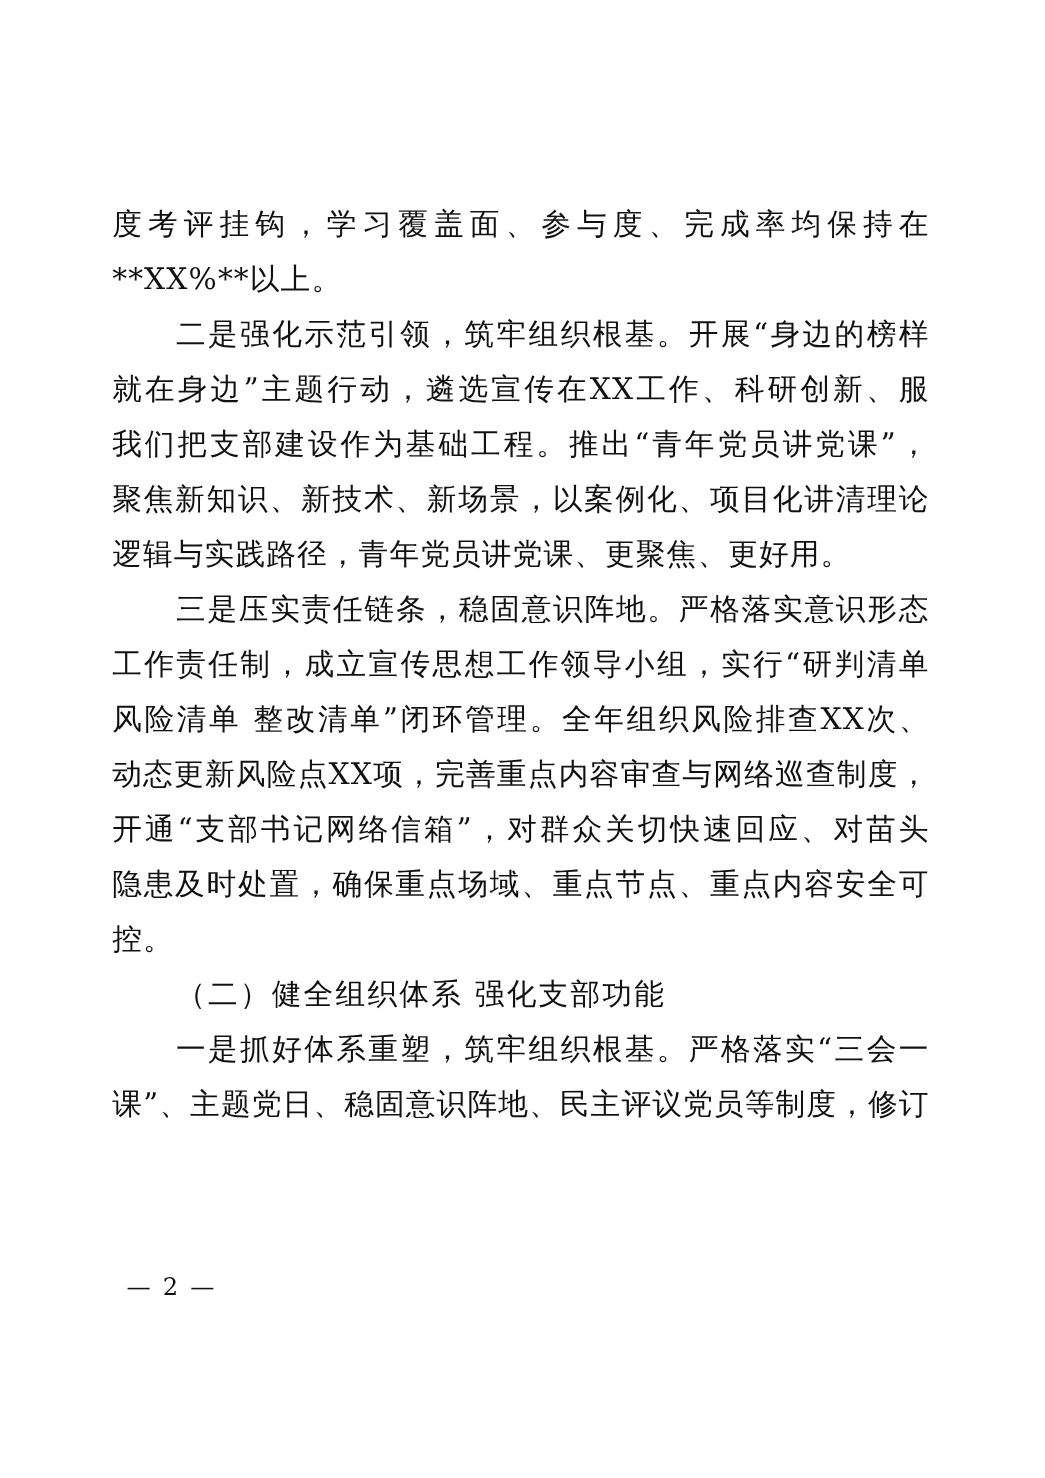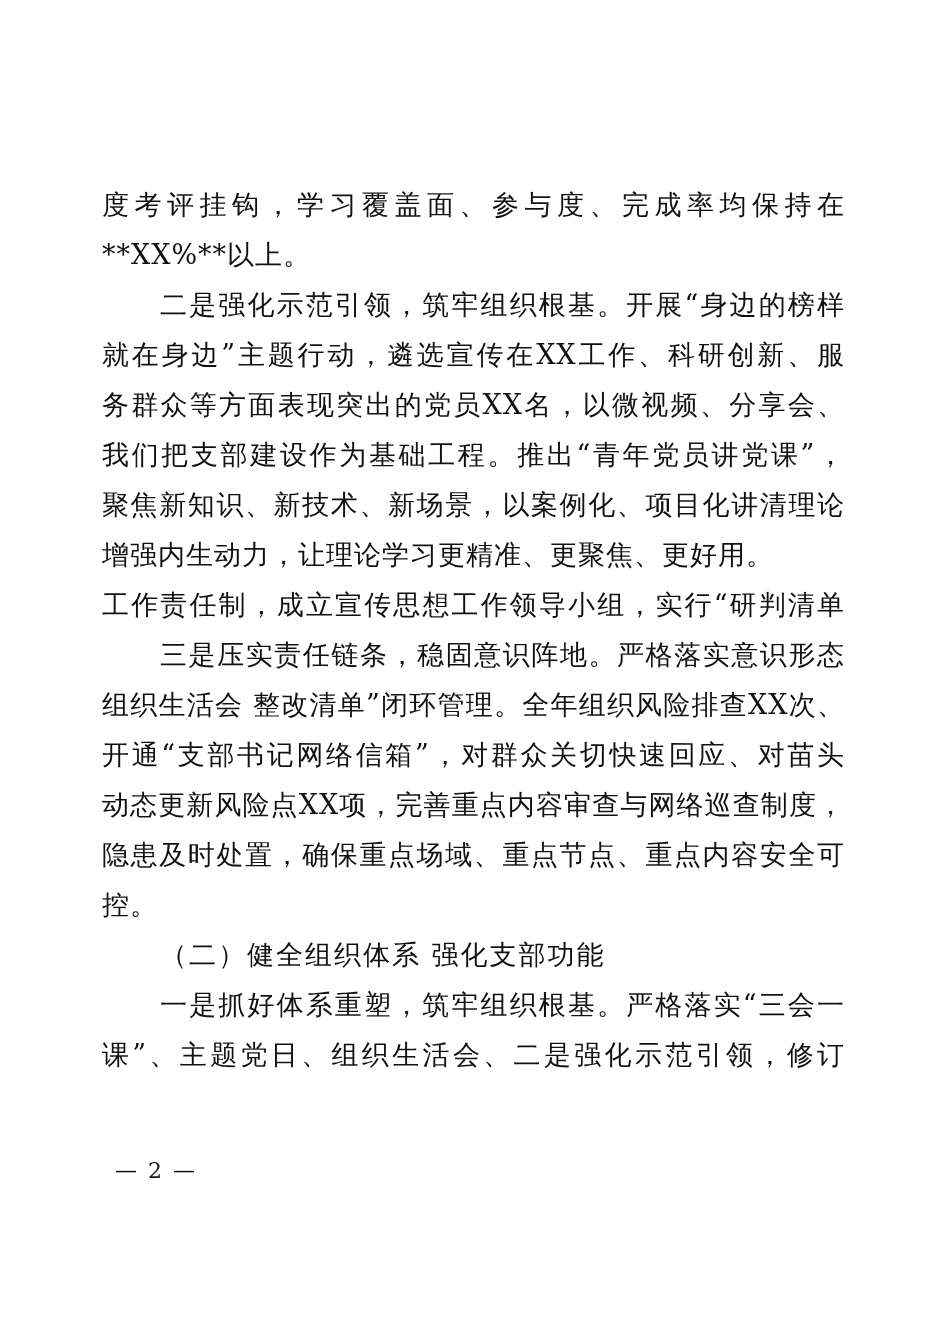--- a/index.html
+++ b/index.html
@@ -60,30 +60,29 @@
   </style>
 </head>
 <body>
 
 <div class="page">
   <div class="body-text">
     <div class="line">度考评挂钩，学习覆盖面、参与度、完成率均保持在</div>
     <div class="line last">**XX%**以上。</div>
     <div class="line indent">二是强化示范引领，筑牢组织根基。开展“身边的榜样</div>
     <div class="line">就在身边”主题行动，遴选宣传在XX工作、科研创新、服</div>
-    <div class="line">务群众等方面表现突出的党员XX名，以微视频、分享会、</div>
     <div class="line">我们把支部建设作为基础工程。推出“青年党员讲党课”，</div>
     <div class="line">聚焦新知识、新技术、新场景，以案例化、项目化讲清理论</div>
-    <div class="line last">增强内生动力，让理论学习更精准、更聚焦、更好用。</div>
+    <div class="line last">逻辑与实践路径，青年党员讲党课、更聚焦、更好用。</div>
+    <div class="line indent">三是压实责任链条，稳固意识阵地。严格落实意识形态</div>
     <div class="line">工作责任制，成立宣传思想工作领导小组，实行“研判清单</div>
-    <div class="line indent">三是压实责任链条，稳固意识阵地。严格落实意识形态</div>
-    <div class="line">组织生活会 整改清单”闭环管理。全年组织风险排查XX次、</div>
+    <div class="line">风险清单 整改清单”闭环管理。全年组织风险排查XX次、</div>
+    <div class="line">动态更新风险点XX项，完善重点内容审查与网络巡查制度，</div>
     <div class="line">开通“支部书记网络信箱”，对群众关切快速回应、对苗头</div>
-    <div class="line">动态更新风险点XX项，完善重点内容审查与网络巡查制度，</div>
     <div class="line">隐患及时处置，确保重点场域、重点节点、重点内容安全可</div>
     <div class="line last">控。</div>
     <div class="line heading">（二）健全组织体系 强化支部功能</div>
     <div class="line indent">一是抓好体系重塑，筑牢组织根基。严格落实“三会一</div>
-    <div class="line">课”、主题党日、组织生活会、二是强化示范引领，修订</div>
+    <div class="line">课”、主题党日、稳固意识阵地、民主评议党员等制度，修订</div>
   </div>
 
   <div class="page-number">— 2 —</div>
 </div>
 
 </body></html>

